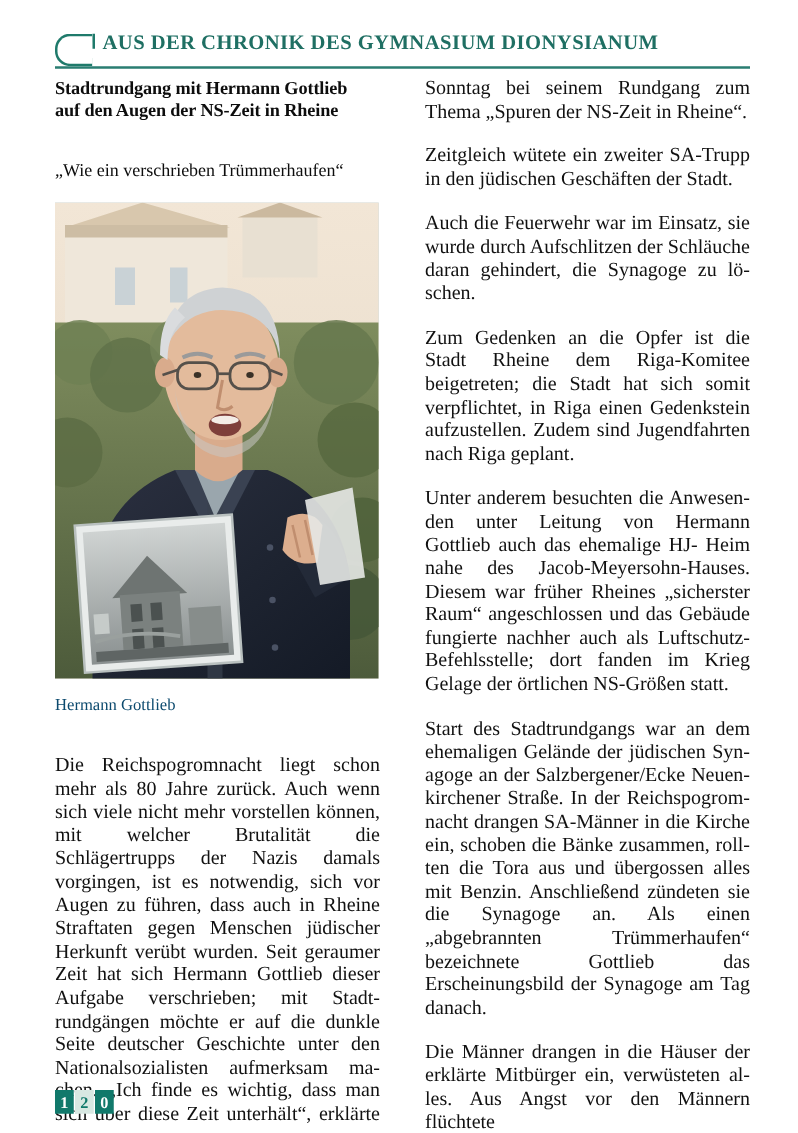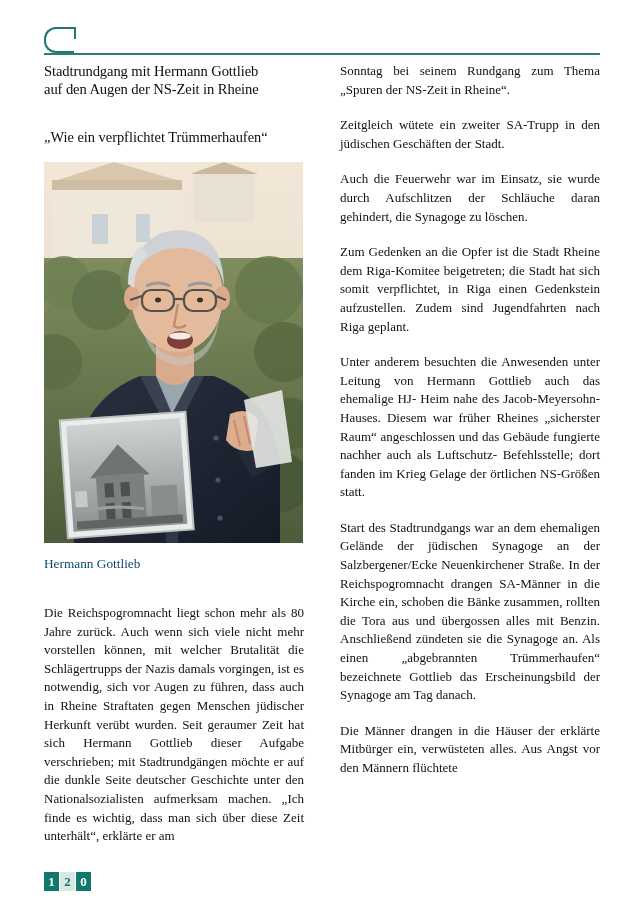--- a/index.html
+++ b/index.html
@@ -83,21 +83,21 @@
   .col {
     position: absolute;
     top: 0;
     width: 260px;
   }
   .col-left  { left: 0px; }
   .col-right { left: 296px; }
 
   .article-title {
     font-size: 14.6px;
-    font-weight: normal;
+    font-weight: bold;
     line-height: 18px;
     margin: 0 0 0 0;
     color: #0d0d0d;
     letter-spacing: -0.1px;
   }
   .article-subtitle {
     font-size: 14.4px;
     line-height: 18px;
     margin: 30px 0 0 0;
     color: #0d0d0d;
@@ -114,21 +114,21 @@
   .photo svg { display: block; }
 
   .photo-caption {
     font-size: 13.3px;
     line-height: 17px;
     margin-top: 12px;
     color: #0c4a6e;
   }
 
   p.body-text {
-    font-size: 13px;
+    font-size: 16px;
     line-height: 18.6px;
     text-align: justify;
     margin: 0 0 17px 0;
     color: #111;
     hyphens: manual;
   }
   p.body-text.first-left { margin-top: 32px; }
   p.body-text:last-child { margin-bottom: 0; }
 
   
@@ -156,32 +156,33 @@
   .pn-box.light {
     background: #d8e8e2;
     color: #11796b;
   }
 </style>
 </head>
 <body>
 
 <div class="page-header">
   <div class="header-bracket"></div>
+  <div class="header-title">AUS DER CHRONIK DES GYMNASIUM DIONYSIANUM</div>
   <div class="header-rule"></div>
 </div>
 
 <div class="columns">
 
   <div class="col col-left">
     <div class="article-title">
       <span>Stadtrundgang mit Hermann Gottlieb</span><br>
       <span>auf den Augen der NS-Zeit in Rheine</span>
     </div>
 
-    <div class="article-subtitle">„Wie ein verpflichtet Trümmerhaufen“</div>
+    <div class="article-subtitle">„Wie ein verschrieben Trümmerhaufen“</div>
 
     <div class="photo">
       <svg width="259" height="381" viewBox="0 0 259 381" xmlns="http://www.w3.org/2000/svg">
         <defs>
           <linearGradient id="skyg" x1="0" y1="0" x2="0" y2="1">
             <stop offset="0%" stop-color="#f2e6d6"></stop>
             <stop offset="100%" stop-color="#e4d8c6"></stop>
           </linearGradient>
           <linearGradient id="jacketg" x1="0" y1="0" x2="1" y2="1">
             <stop offset="0%" stop-color="#2b3040"></stop>

